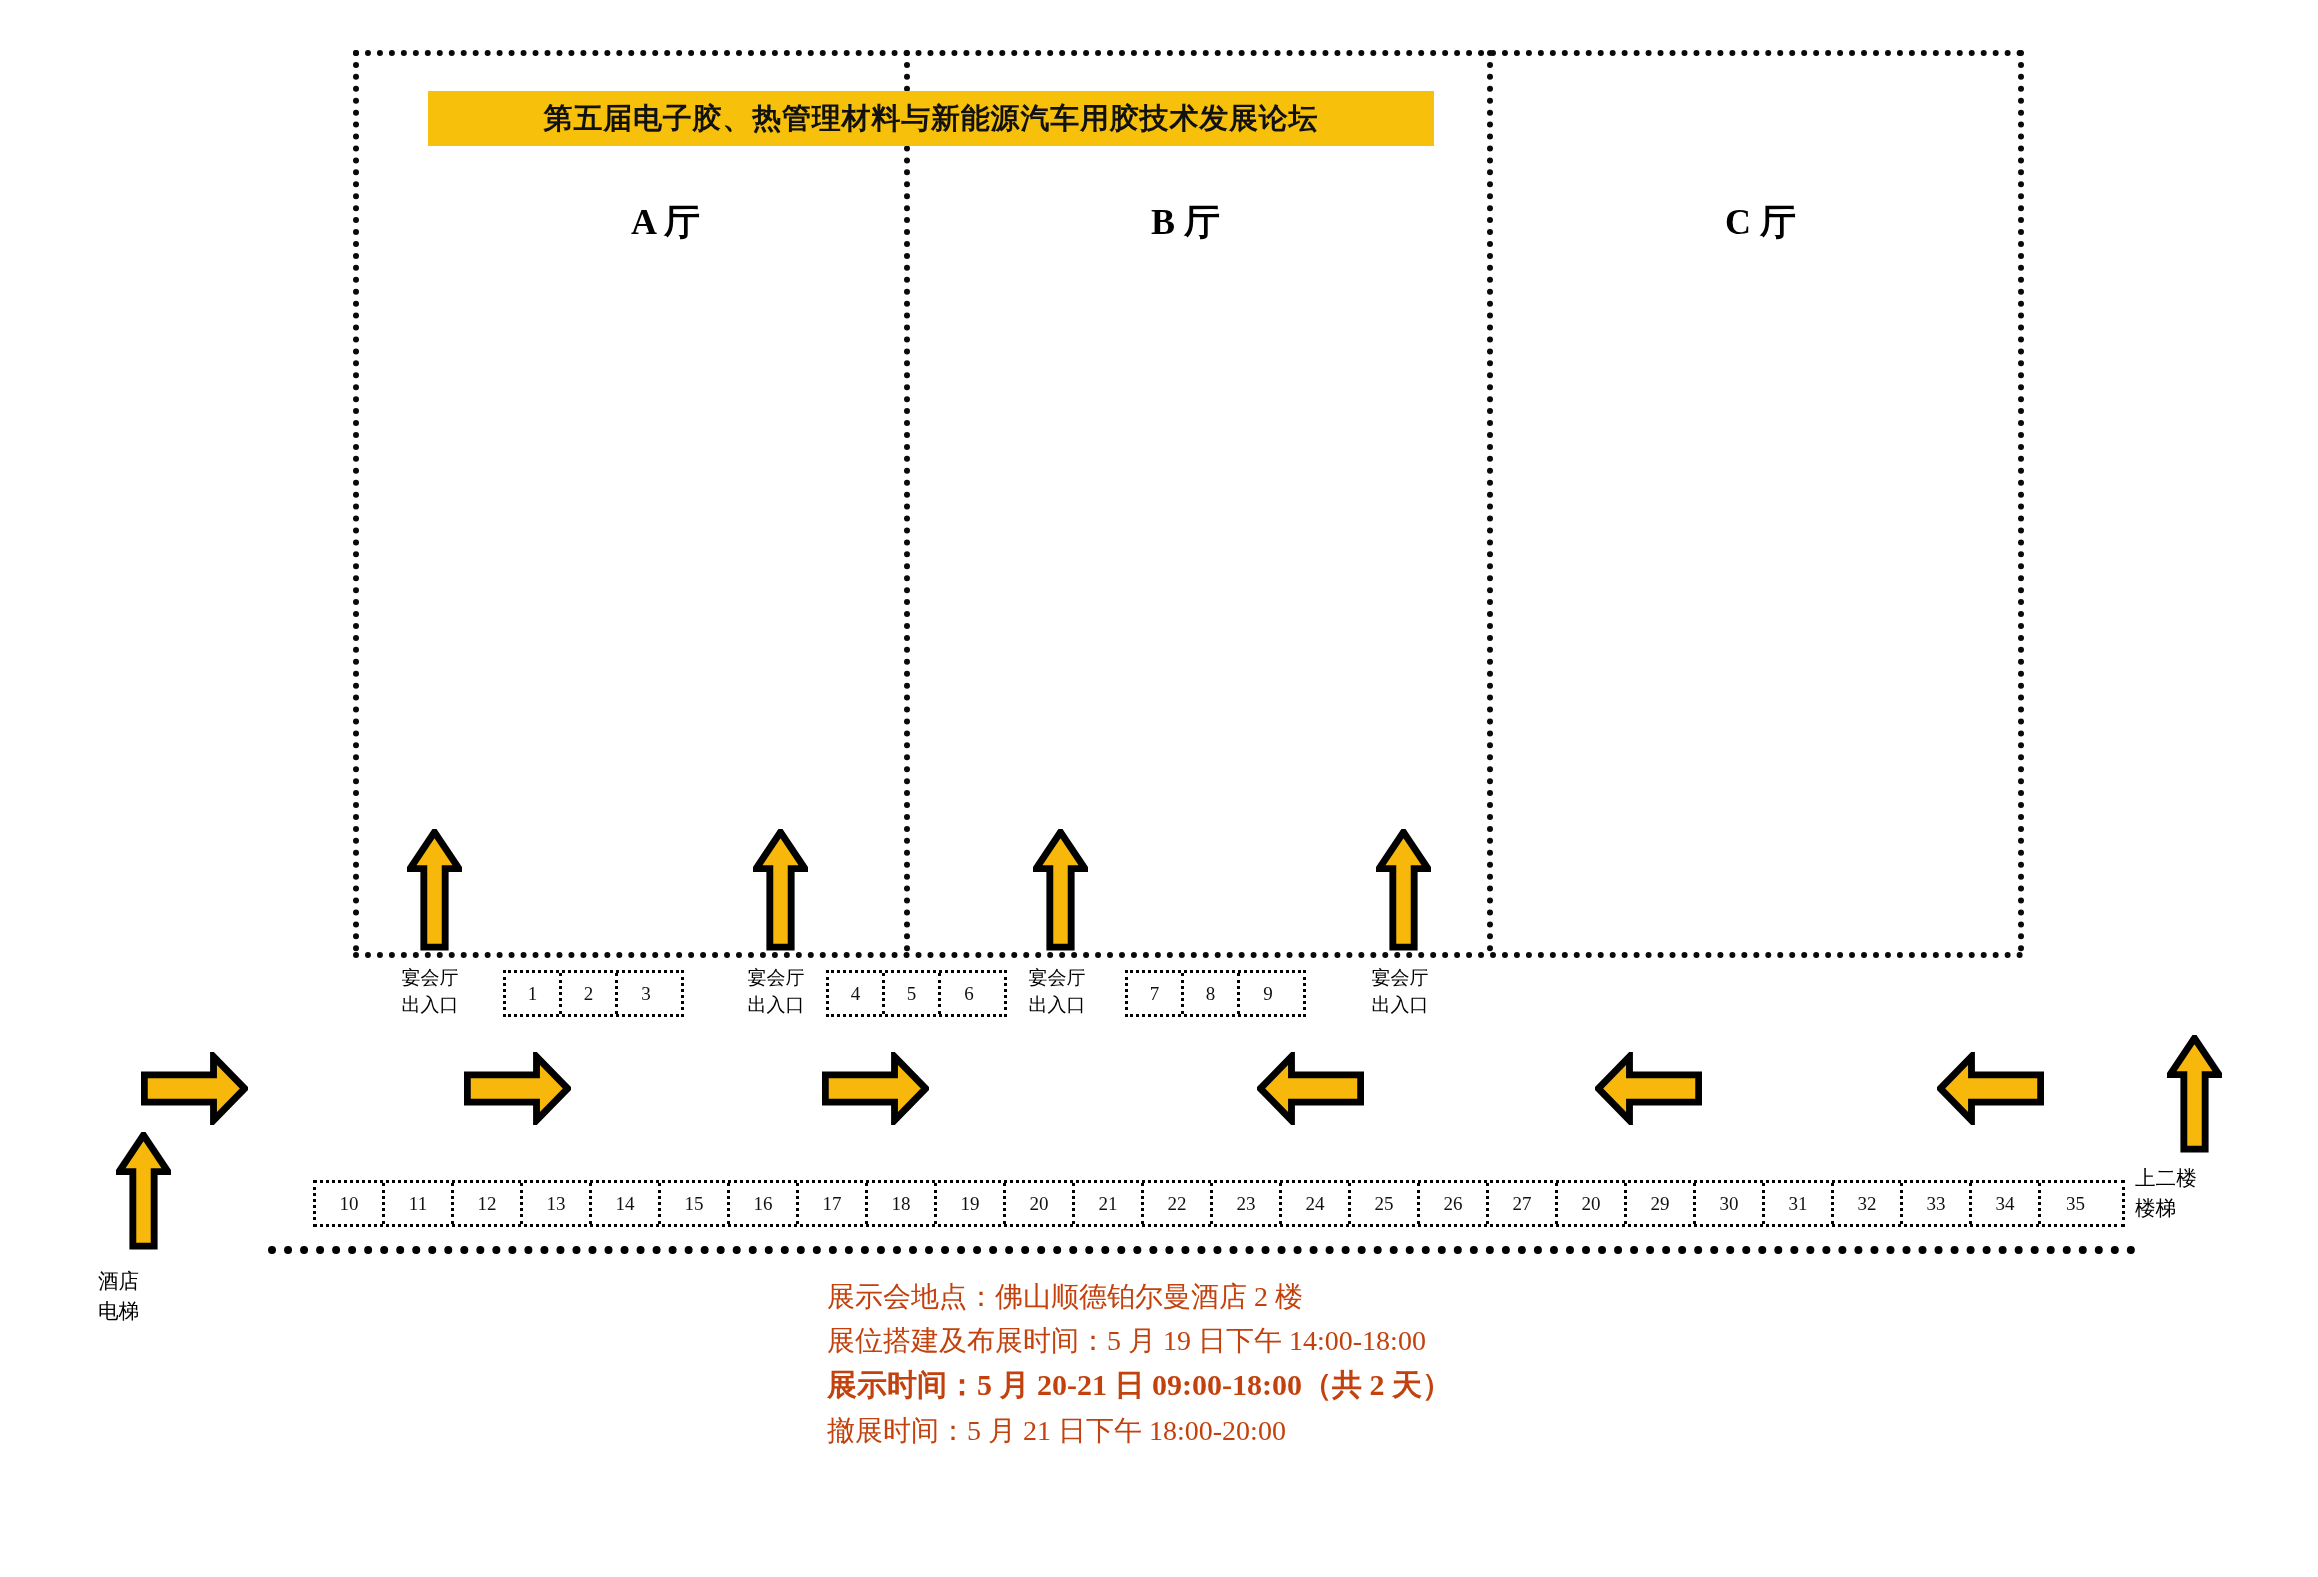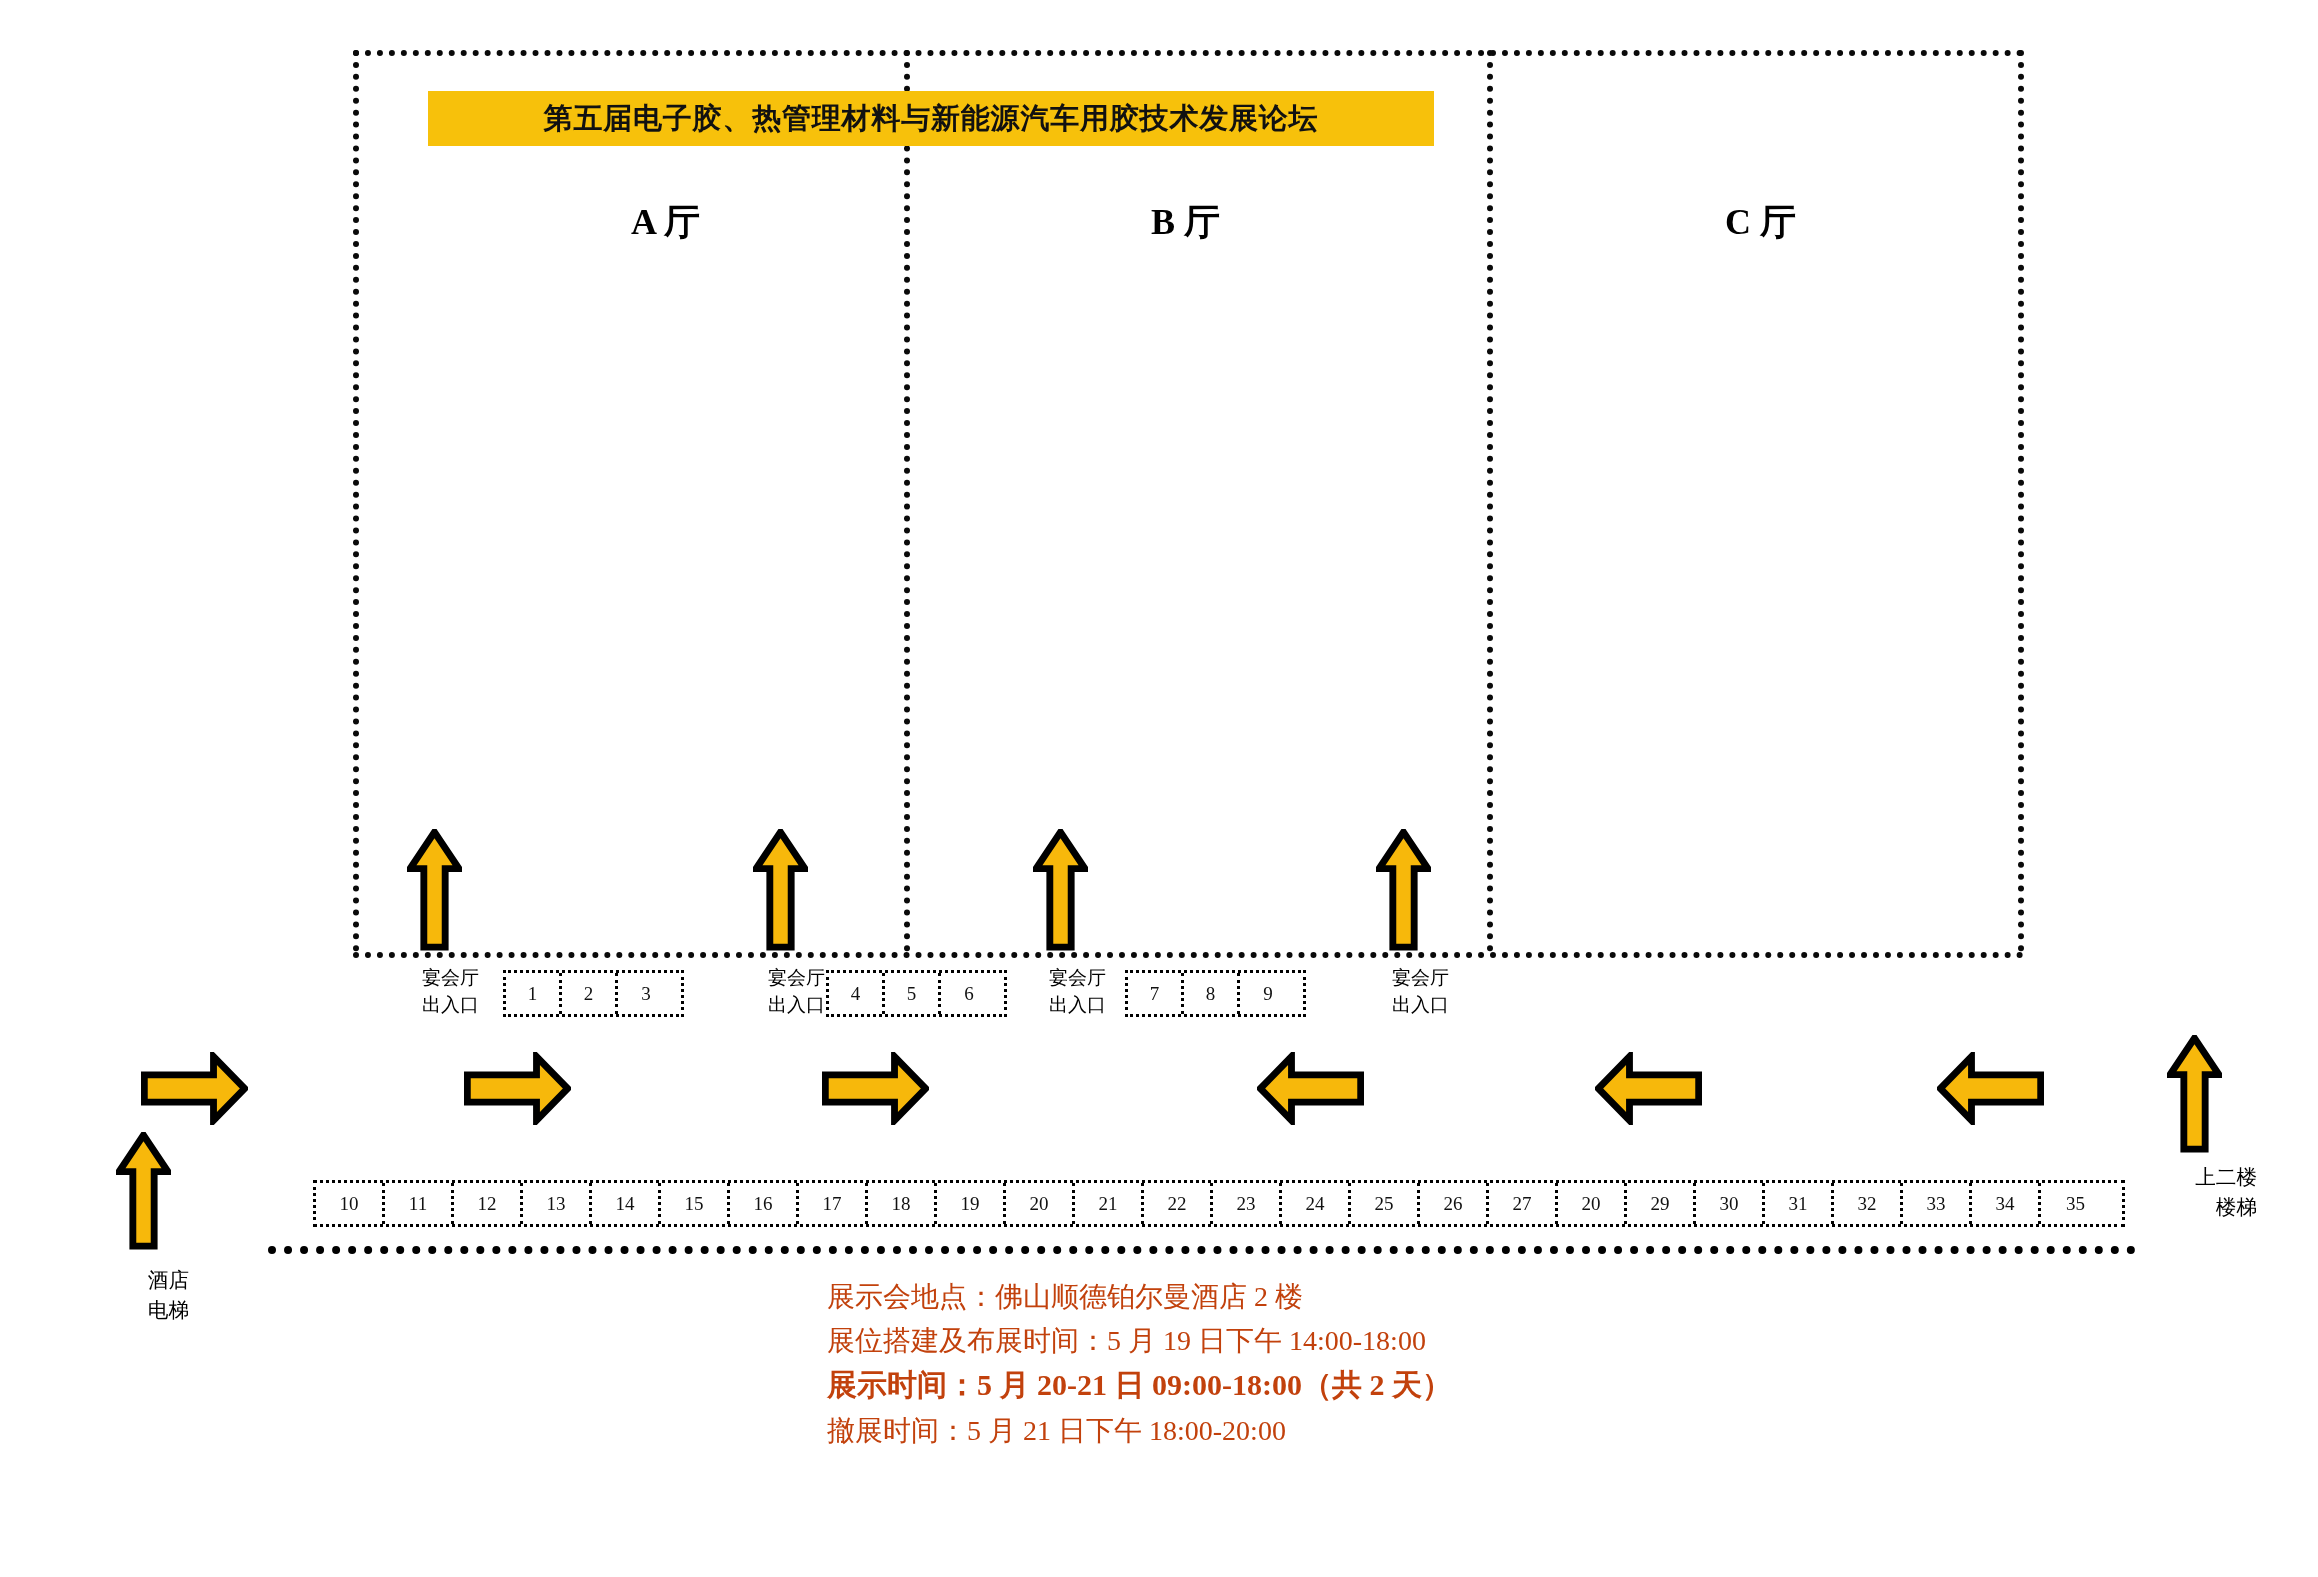--- a/index.html
+++ b/index.html
@@ -36,21 +36,21 @@
     font-family:"Liberation Serif","DejaVu Serif",serif;
     font-weight:bold;font-size:36px;white-space:nowrap;
   }
 
   
   .arrow{position:absolute;}
   .arrow svg{display:block;}
 
   
   .entrance{
-    position:absolute;width:98px;text-align:right;
+    position:absolute;width:98px;text-align:center;
     font-family:"Liberation Sans","DejaVu Sans",sans-serif;
     font-size:19px;line-height:1.42;font-weight:normal;white-space:nowrap;
   }
 
   
   .booth-row{
     position:absolute;display:flex;
     border:3.8px dotted #000;
     box-sizing:border-box;background:#fff;
   }
@@ -69,22 +69,22 @@
   .booth-row.bottom-strip{height:47px;}
   .booth-row.bottom-strip .booth{width:69px;text-align:right;}
 
   
   .corridor-line{
     position:absolute;height:0;border-top:8.4px dotted #000;
   }
 
   
   .side-label{
-    position:absolute;text-align:right;
-    font-family:Liberation Mono, monospace;
+    position:absolute;text-align:left;
+    font-family:Liberation Serif, serif;
     font-size:20.6px;line-height:1.45;white-space:nowrap;
   }
 
   
   .info{
     position:absolute;left:827px;top:1275px;
     font-family:"Liberation Serif","DejaVu Serif",serif;
     font-size:28px;line-height:1.56;color:#c2410c;
   }
   .info .line{white-space:nowrap;}

